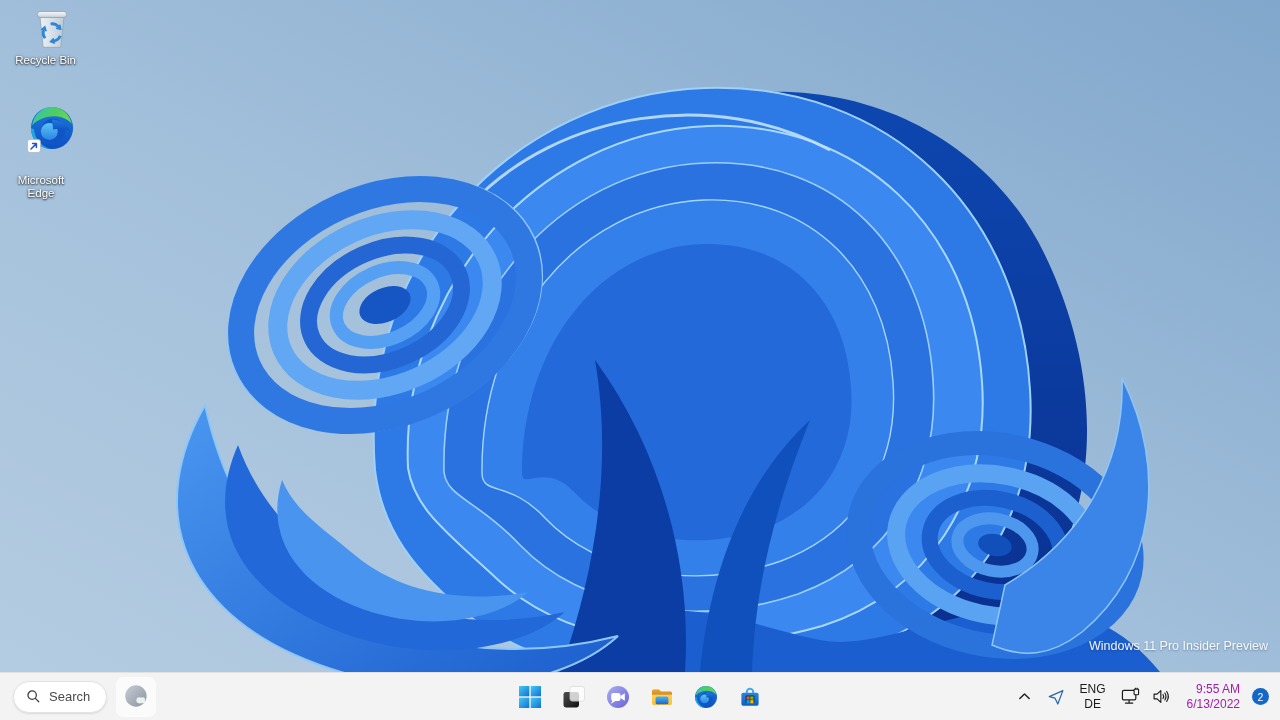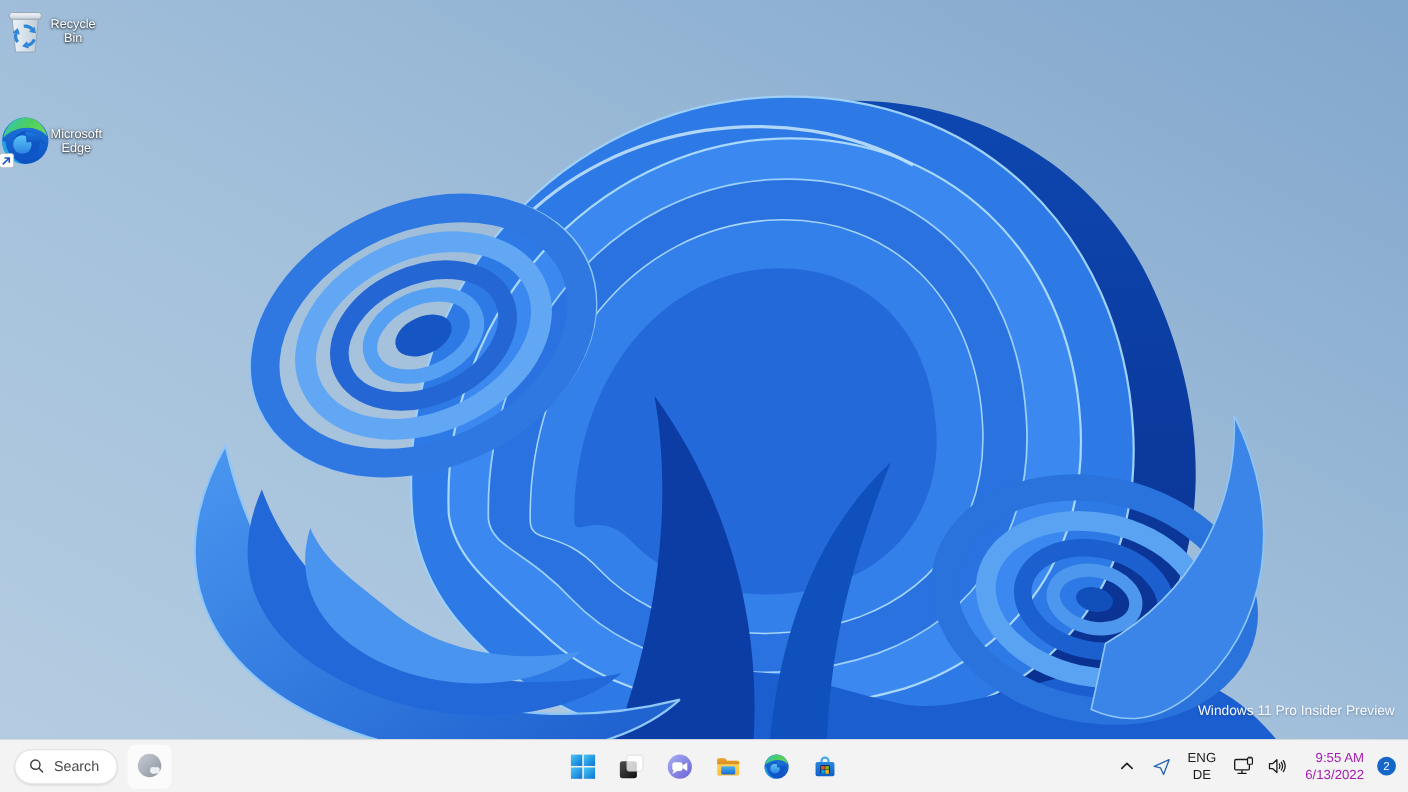--- a/index.html
+++ b/index.html
@@ -4,21 +4,21 @@
 <style>
   * { margin:0; padding:0; box-sizing:border-box; }
   html,body { width:1280px; height:720px; overflow:hidden; }
   body { font-family:"Liberation Sans","DejaVu Sans",sans-serif; }
   .screen { position:relative; width:1280px; height:720px; background:#9db9d6; }
 
   
   .wallpaper { position:absolute; left:0; top:0; width:1280px; height:672px; display:block; }
 
   
-  .desk-icon { position:absolute; width:76px; display:flex; flex-direction:row; align-items:center; cursor:default; }
+  .desk-icon { position:absolute; width:76px; display:flex; flex-direction:column; align-items:flex-end; cursor:default; }
   .desk-icon .glyph { position:relative; width:48px; height:48px; display:grid; place-items:center; }
   .desk-label { margin-top:2px; max-width:70px; text-align:center; font-size:11.5px; line-height:13px; color:#fff;
                 text-shadow:0 1px 2px rgba(0,0,0,.85), 0 0 3px rgba(0,0,0,.45); }
   .shortcut-overlay { position:absolute; left:-1px; bottom:-1px; }
 
   
   .watermark { position:absolute; right:12px; bottom:66px; text-align:right;
                font-size:12.5px; line-height:16px; color:rgba(255,255,255,.95);
                text-shadow:0 1px 2px rgba(25,45,90,.4); }
 
@@ -131,21 +131,21 @@
           <g transform="rotate(240)">
               <path d="M -1.5,-9.5 A 9.5,9.5 0 0 1 6.9,-6.5"></path>
               <path d="M 8.6,-8.6 L 9.6,-3.4 L 4.4,-4.6" fill="#2e86d8" stroke-width="1.4"></path>
             </g>
         </g>
       </svg>
     </div>
     <div class="desk-label">Recycle Bin</div>
   </div>
 
-  <div class="desk-icon" style="left:0; top:104px;">
+  <div class="desk-icon" style="left:0; top:104px;gap:20px;">
     <div class="glyph">
       <svg width="46" height="46" viewBox="0 0 24 24">
           <use href="#sym-edge"></use>
         </svg>
       <svg class="shortcut-overlay" width="14" height="14" viewBox="0 0 14 14">
         <rect x="0.5" y="0.5" width="13" height="13" rx="2.4" fill="#fff" stroke="#aeb9c3" stroke-width="0.8"></rect>
         <path d="M4 10 L9.4 4.6 M9.4 4.6 H5.6 M9.4 4.6 V8.4" fill="none" stroke="#2456c4" stroke-width="1.5" stroke-linecap="round" stroke-linejoin="round"></path>
       </svg>
     </div>
     <div class="desk-label">Microsoft Edge</div>

